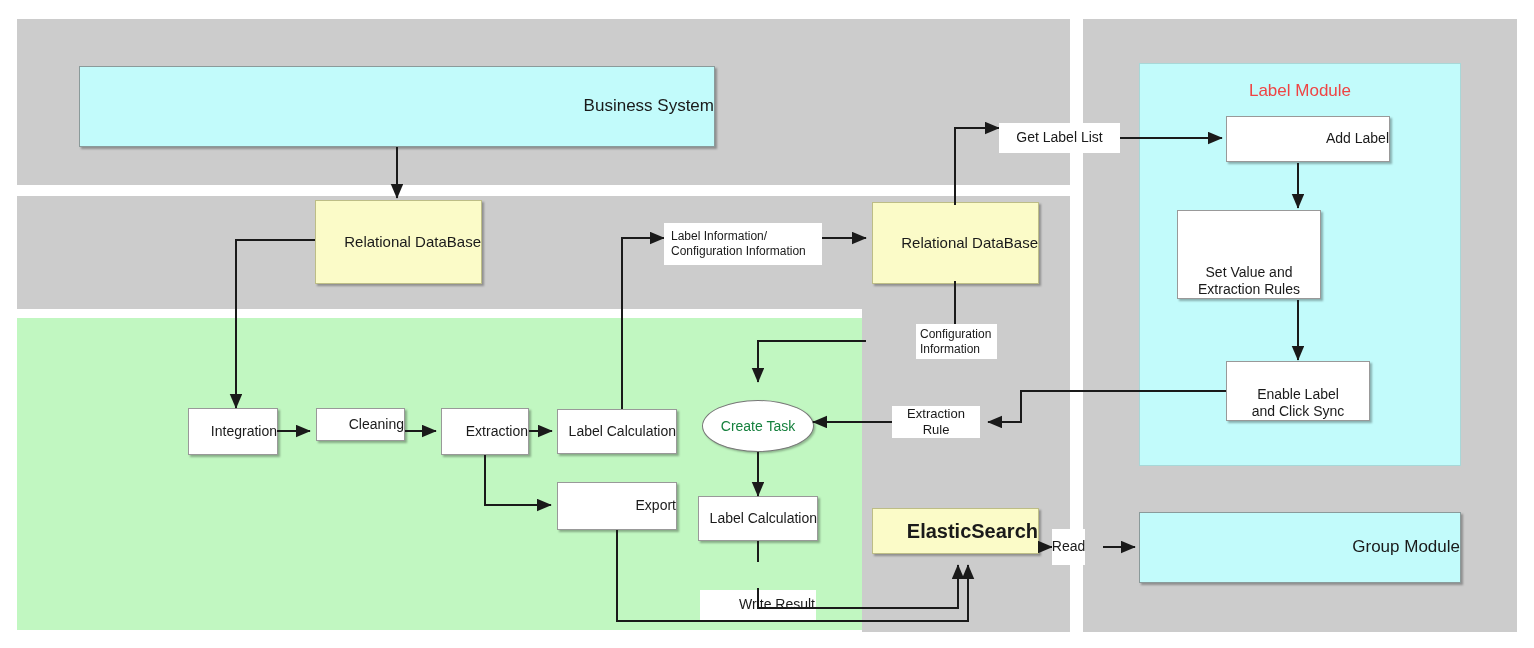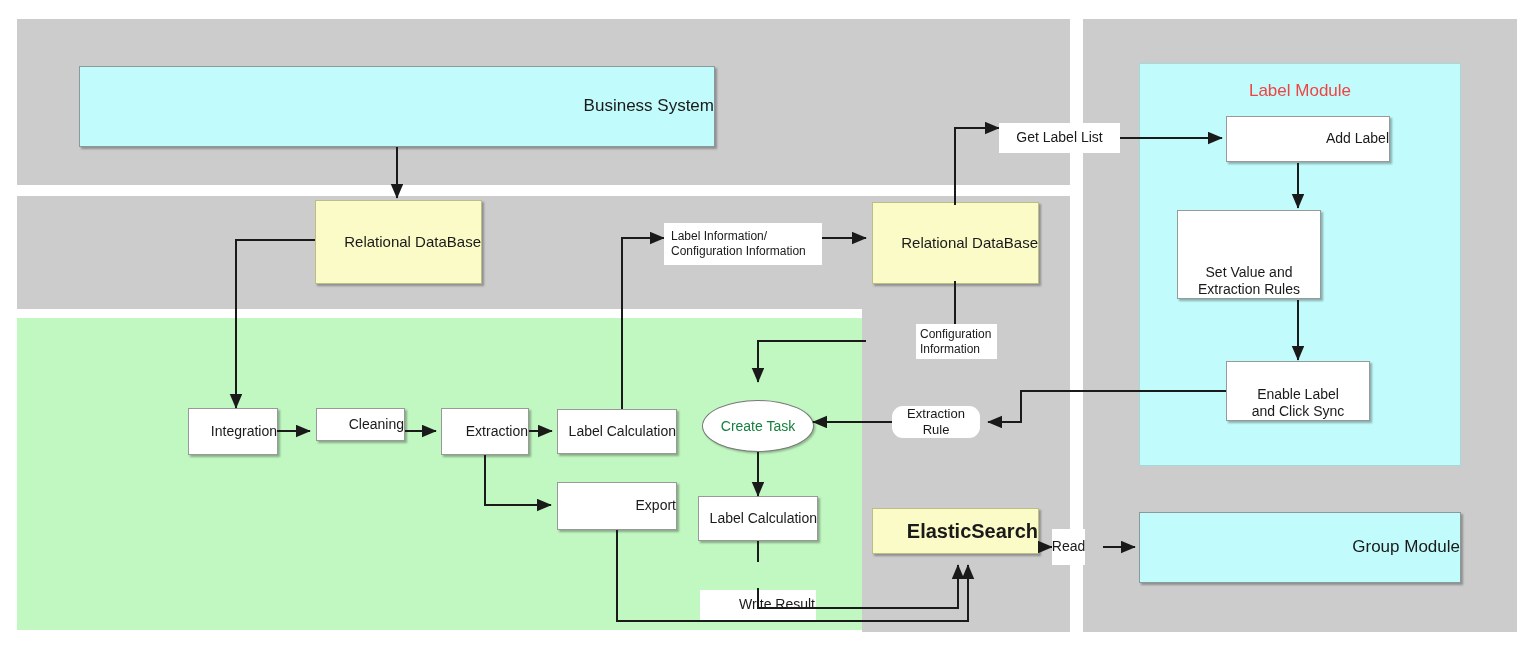--- a/index.html
+++ b/index.html
@@ -187,21 +187,21 @@
   <div class="edgelabel f12" style="left:664px;top:223px;width:158px;height:42px;flex-direction:column;align-items:flex-start;padding-left:7px;">
     <span>Label Information/</span>
     <span>Configuration Information</span>
   </div>
 
   <div class="edgelabel f12" style="left:868px;top:324px;width:81px;height:35px;flex-direction:column;align-items:flex-start;padding-left:4px;margin-left:48px;">
     <span>Configuration</span>
     <span>Information</span>
   </div>
 
-  <div class="edgelabel f13" style="left:892px;top:406px;width:88px;height:32px;border-radius:11px;">
+  <div class="edgelabel f13" style="left:892px;top:406px;width:88px;height:32px;">
     <span>Extraction Rule</span>
   </div>
 
   <div class="edgelabel f14" style="left:1052px;top:529px;width:33px;height:36px;">
     <span>Read</span>
   </div>
 
 </div>
 
 </body></html>

